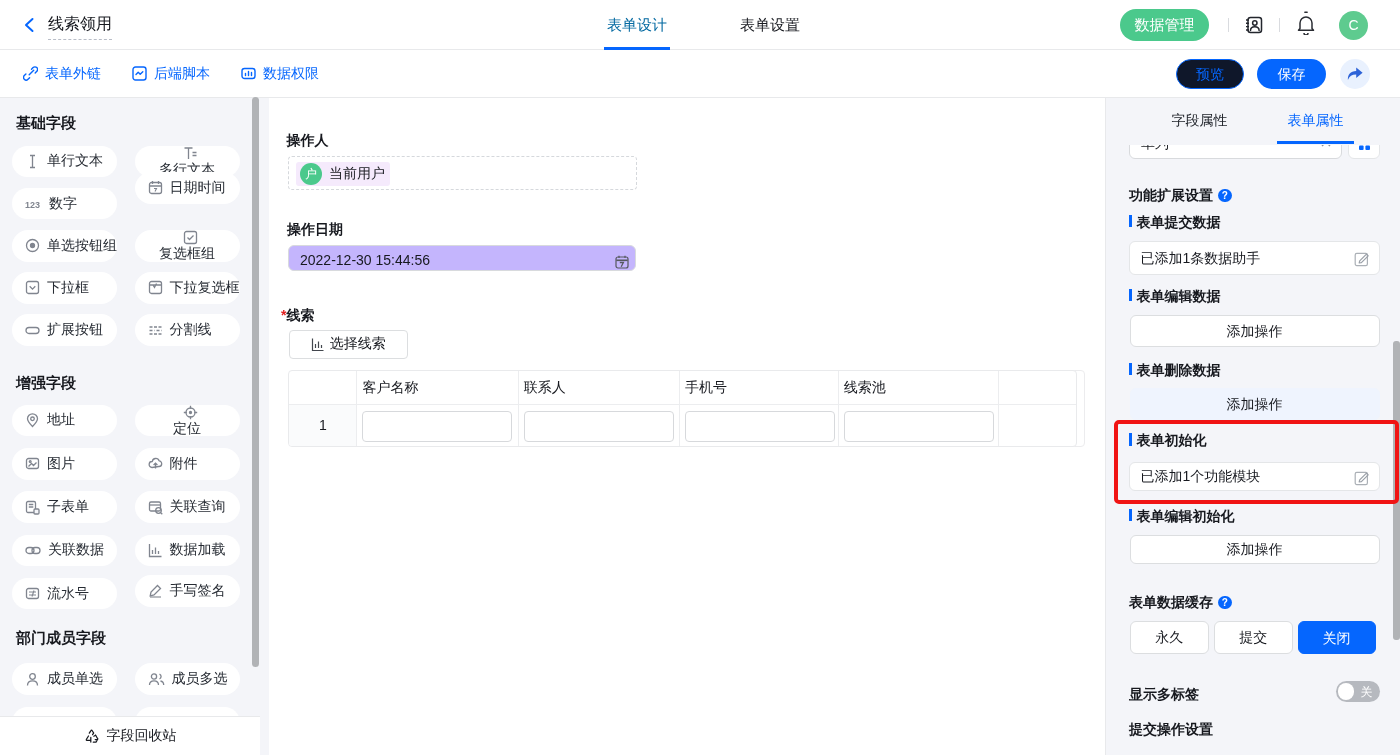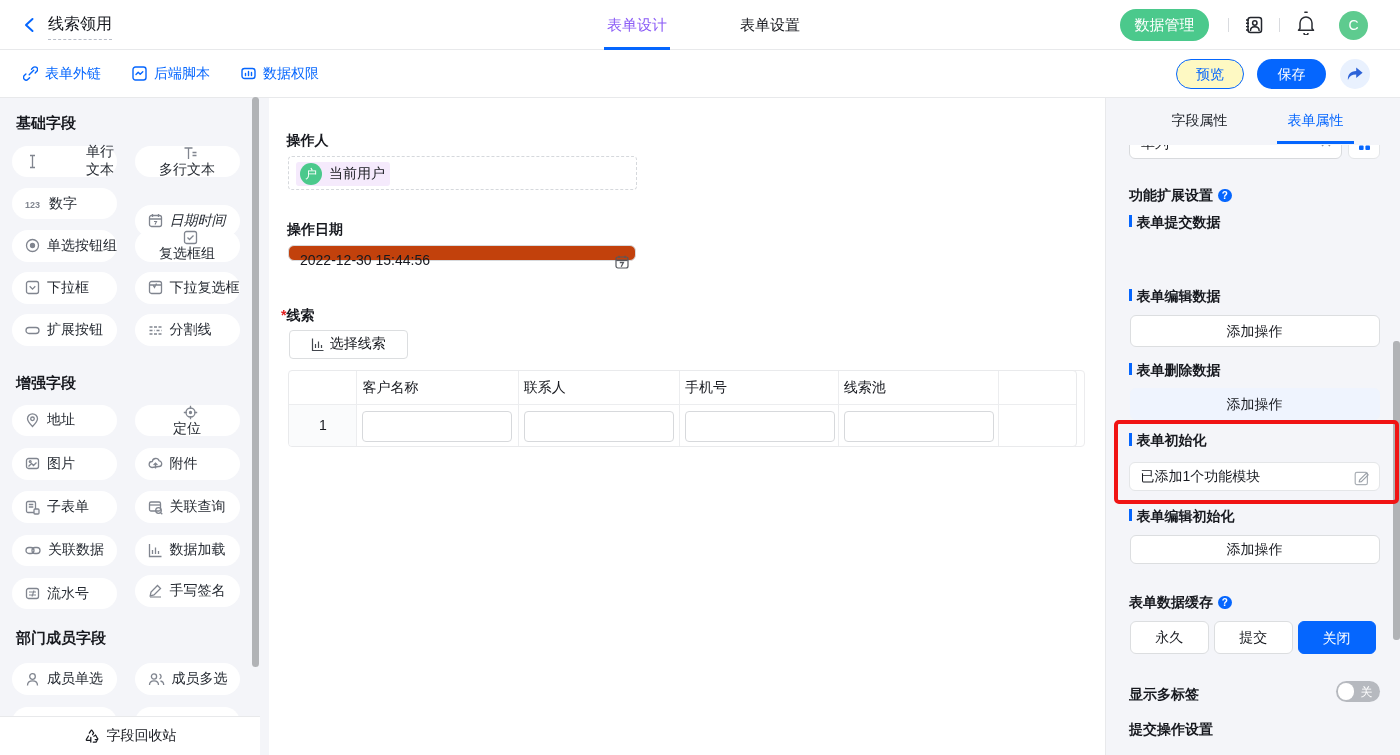--- a/index.html
+++ b/index.html
@@ -8,38 +8,38 @@
 .abs { position:absolute; }
 body { position:relative; }
 svg { display:block; }
 
 
 #hdr1 { position:absolute; left:0; top:0; width:1400px; height:50px; background:#fff;
   border-bottom:1px solid #e8e9eb; }
 #backTitle { position:absolute; left:48px; top:14px; font-size:16px; color:#17191f;
   padding-bottom:4px; border-bottom:1px dashed #b8bdc7; }
 #tabDesign { position:absolute; left:604px; top:0; width:66px; height:50px; line-height:50px;
-  text-align:center; font-size:15px; color:#8b5cf6; }
+  text-align:center; font-size:15px; color:#0369a1; }
 #tabDesign::after { content:""; position:absolute; left:0; bottom:0; width:66px; height:3px;
   background:#0566fe; }
 #tabSetting { position:absolute; left:729px; top:0; width:66px; height:50px; line-height:50px;
   text-align:center; font-size:15px; color:#17191f;margin-left:8px; }
 #btnData { position:absolute; left:1120px; top:9px; width:89px; height:32px; border-radius:16px;
   background:#4bc98c; color:#fff; font-size:15px; text-align:center; line-height:32px; }
 .hdiv { position:absolute; top:18px; width:1px; height:14px; background:#d9dbdf; }
 #avatar { position:absolute; left:1339px; top:11px; width:29px; height:29px; border-radius:50%;
   background:#5ecb8f; color:#fff; font-size:14px; text-align:center; line-height:29px; }
 
 
 #hdr2 { position:absolute; left:0; top:50px; width:1400px; height:48px; background:#fff;
   border-bottom:1px solid #e8e9eb; }
 .tlink { position:absolute; top:0; height:47px; display:flex; align-items:center; gap:7px;
   color:#0566fe; font-size:14px; }
 #btnPreview { position:absolute; left:1176px; top:9px; width:68px; height:30px; border-radius:15px;
-  border:1px solid #0566fe; color:#0566fe; background:#fef9c3; font-size:14px; text-align:center;
+  border:1px solid #0566fe; color:#0566fe; background:#0f172a; font-size:14px; text-align:center;
   line-height:28px; }
 #btnSave { position:absolute; left:1257px; top:9px; width:69px; height:30px; border-radius:15px;
   background:#0566fe; color:#fff; font-size:14px; text-align:center; line-height:30px; }
 #btnShare { position:absolute; left:1340px; top:9px; width:30px; height:30px; border-radius:50%;
   background:#e9f1fe; }
 
 
 #sidebar { position:absolute; left:0; top:98px; width:269px; height:657px; background:#f4f5f9; }
 .shead { position:absolute; left:16px; font-size:15px; font-weight:bold; color:#17191f; }
 .pill { position:absolute; width:105px; height:31.5px; background:#fff; border-radius:16px;
@@ -53,22 +53,22 @@
 
 
 #canvas { position:absolute; left:269px; top:98px; width:836px; height:657px; background:#fff; }
 .flabel { position:absolute; font-size:14px; font-weight:bold; color:#17191f; }
 #opBox { position:absolute; left:288px; top:156px; width:349px; height:34px;
   border:1px dashed #d5d8dc; border-radius:4px; background:#fff; }
 #chip { position:absolute; left:7px; top:4.5px; height:24px; background:#f5eafc; border-radius:3px;
   display:flex; align-items:center; padding:0 5px 0 4px; gap:7px; font-size:14px; color:#17191f; }
 #chipIcon { width:22px; height:22px; border-radius:50%; background:#4bc98c; color:#fff;
   display:flex; align-items:center; justify-content:center; }
-#dateInput { position:absolute; left:288px; top:244.7px; width:347.5px; height:16px;
-  border:1px solid #d8dadd; border-radius:6px; background:#c2410c; font-size:14px; color:#17191f;
+#dateInput { position:absolute; left:288px; top:244.7px; width:347.5px; height:26px;
+  border:1px solid #d8dadd; border-radius:6px; background:#c4b5fd; font-size:14px; color:#17191f;
   line-height:28px; padding-left:11px; }
 #selBtn { position:absolute; left:289px; top:330px; width:118.5px; height:28.5px;
   border:1px solid #dcdee0; border-radius:4px; background:#fff; display:flex; align-items:center;
   justify-content:center; gap:6px; font-size:14px; color:#17191f; }
 #tblHint { position:absolute; left:1040px; top:370.4px; width:44.6px; height:76.4px;
   border:1px solid #ececee; border-radius:4px; background:#fff; }
 #tblCard { position:absolute; left:288.4px; top:370.4px; width:789px; height:76.5px;
   border:1px solid #e9eaec; border-radius:4px; background:#fff; overflow:hidden; }
 #tbl { border-collapse:collapse; table-layout:fixed; width:789px; }
 #tbl th, #tbl td { border:1px solid #eceDef; font-weight:normal; font-size:14px; color:#17191f;
@@ -161,21 +161,21 @@
   <div id="btnSave">保存</div>
   <div id="btnShare">
     <svg style="margin:7.5px 0 0 7px" width="16" height="14" viewBox="0 0 16 14">
       <path d="M9.2 0.6 L15.6 5.8 L9.2 11 V7.6 C4.8 7.6 2.4 9.4 0.9 12.9 C0.7 7.4 3.4 4.2 9.2 3.9 Z" fill="#2d63d8"></path>
     </svg>
   </div>
 </div>
 
 <div id="sidebar">
     <div class="shead" style="top: 16px;">基础字段</div>
-    <div class="pill" style="left: 12px; top: 47.6px; gap: 39px;">
+    <div class="pill" style="left: 12px; top: 47.6px;">
       <span class="pic">
         <svg width="15" height="15" viewBox="0 0 15 15" fill="none" stroke="#80858f" stroke-width="1.3">
           <path d="M5 1.5 h5 M7.5 1.5 v12 M5 13.5 h5"></path>
         </svg>
       </span>
       <span>单行文本</span>
     </div>
     <div class="pill" style="left: 134.5px; top: 47.6px; flex-direction: column;">
       <span class="pic">
         <svg width="15" height="15" viewBox="0 0 15 15" fill="none" stroke="#80858f" stroke-width="1.3">
@@ -185,21 +185,21 @@
       <span>多行文本</span>
     </div>
     <div class="pill" style="left: 12px; top: 89.8px;">
       <span class="pic">
         <svg width="17" height="10" viewBox="0 0 17 10">
           <text x="0" y="8.5" font-size="9" font-weight="bold" fill="#80858f">123</text>
         </svg>
       </span>
       <span>数字</span>
     </div>
-    <div class="pill" style="left: 134.5px; top: 107px; font-style: italic;">
+    <div class="pill" style="left: 134.5px; top: 74px;">
       <span class="pic">
         <svg width="15" height="15" viewBox="0 0 15 15" fill="none" stroke="#80858f" stroke-width="1.3">
           <rect x="1.5" y="2.5" width="12" height="11" rx="2"></rect>
           <path d="M1.5 6 h12 M4.5 1 v3 M10.5 1 v3"></path>
           <path d="M6 8.5 h2.5 l-1.5 3" stroke-width="1.1"></path>
         </svg>
       </span>
       <span>日期时间</span>
     </div>
     <div class="pill" style="left: 12px; top: 132px;">
@@ -477,20 +477,26 @@
       </svg>
     </div>
   </div>
 
   <div class="rhead" style="top:88.5px">
       <span>功能扩展设置</span>
       <span class="qmark">?</span>
     </div>
 
   <div class="rlabel" style="top:115.5px">表单提交数据</div>
+  <div class="rinput" style="top:143.4px">已添加1条数据助手
+    <svg class="editIc" width="16" height="16" viewBox="0 0 16 16" fill="none" stroke="#abb0b6" stroke-width="1.2">
+      <rect x="1.2" y="2.4" width="12.2" height="12.2" rx="1.6"></rect>
+      <path d="M5.2 12 l0.5-2.1 L12.5 3.1 l1.7 1.7 -6.8 6.8 -2.2 0.4 z" stroke="#9aa0a8" stroke-linejoin="round"></path>
+    </svg>
+  </div>
 
   <div class="rlabel" style="top:189.5px">表单编辑数据</div>
   <div class="rbtn" style="top:217.4px">添加操作</div>
 
   <div class="rlabel" style="top:263.5px">表单删除数据</div>
   <div class="rbtn" style="top:290.2px;background:#eff4fe;border-color:#eff4fe">添加操作</div>
 
   <div class="rlabel" style="top:334px">表单初始化</div>
   <div class="rinput" style="top:364px;height:29px;line-height:27px">已添加1个功能模块
     <svg class="editIc" style="top:6.5px" width="16" height="16" viewBox="0 0 16 16" fill="none" stroke="#abb0b6" stroke-width="1.2">

